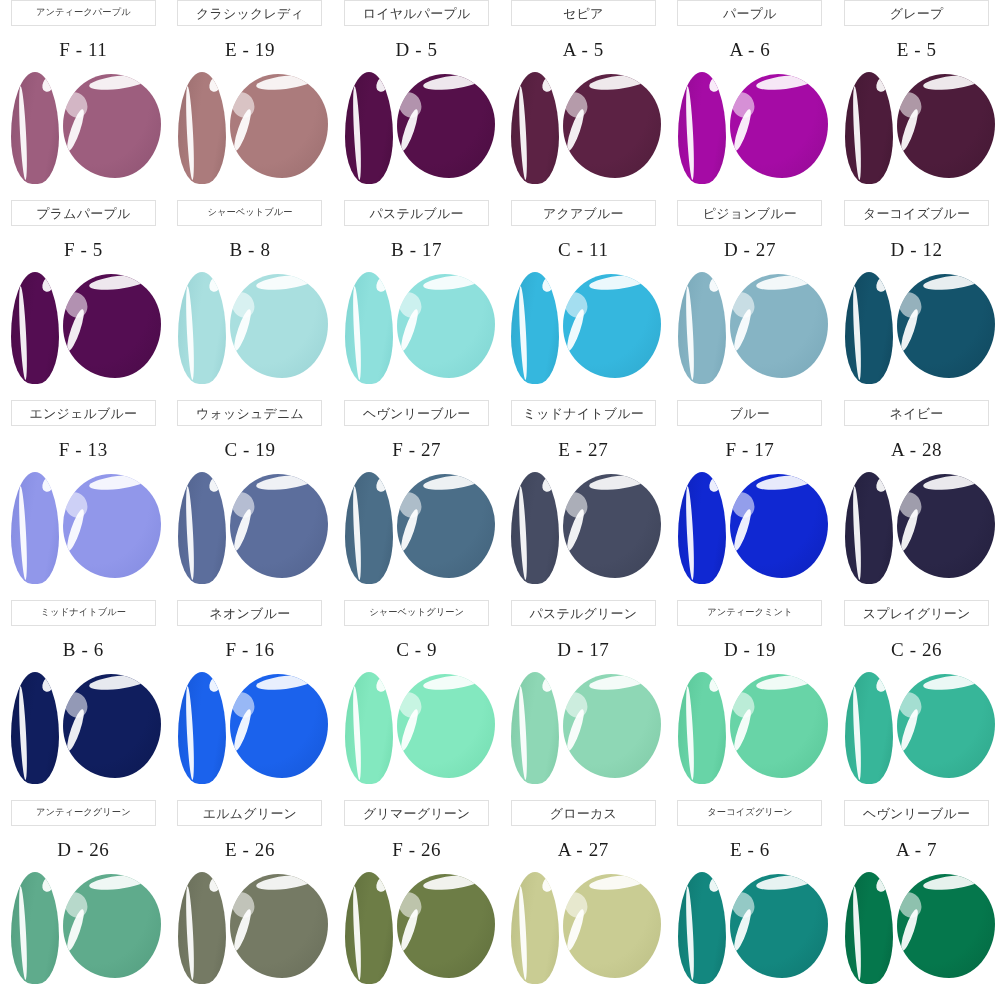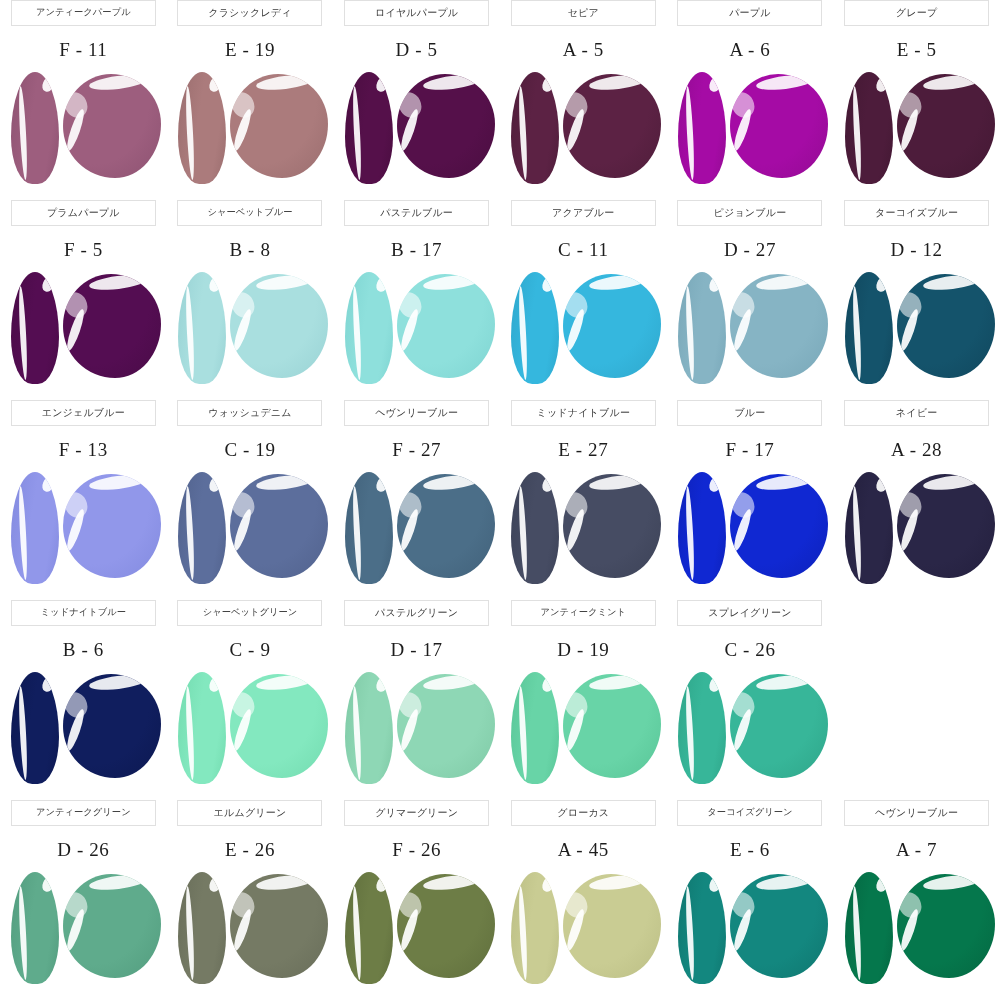--- a/index.html
+++ b/index.html
@@ -37,21 +37,21 @@
     height: 26px;
     border: 1px solid #e0e0e0;
     background: #ffffff;
     display: flex;
     align-items: center;
     justify-content: center;
     flex: 0 0 auto;
   }
   .name-text {
     font-family: "Liberation Sans", sans-serif;
-    font-size: 10px;
+    font-size: 13px;
     color: #3a3a3a;
     letter-spacing: 0.2px;
     white-space: nowrap;
     line-height: 1;
   }
   .name-text.tight { font-size: 9.3px; letter-spacing: 0; }
   
   .code-text {
     font-family: "Liberation Serif", serif;
     font-size: 19px;
@@ -374,20 +374,32 @@
         <div class="code-text">B - 6</div>
         <div class="art">
           <div class="nail" style="background: linear-gradient(100deg, rgb(12, 24, 81) 0%, rgb(16, 30, 94) 42%, rgb(16, 30, 94) 76%, rgb(12, 24, 81) 100%);"></div>
           <div class="drop" style="background: radial-gradient(at 32% 26%, rgb(16, 30, 94) 0%, rgb(16, 30, 94) 58%, rgb(12, 24, 81) 100%);">
             <div class="inner-gloss"></div>
           </div>
         </div>
       </div>
       <div class="swatch-cell">
         <div class="name-box">
+          <span class="name-text">ネオンブルー</span>
+        </div>
+        <div class="code-text">F - 16</div>
+        <div class="art">
+          <div class="nail" style="background: linear-gradient(100deg, rgb(21, 86, 214) 0%, rgb(27, 98, 236) 42%, rgb(27, 98, 236) 76%, rgb(21, 86, 214) 100%);"></div>
+          <div class="drop" style="background: radial-gradient(at 32% 26%, rgb(27, 98, 236) 0%, rgb(27, 98, 236) 58%, rgb(21, 86, 214) 100%);">
+            <div class="inner-gloss"></div>
+          </div>
+        </div>
+      </div>
+      <div class="swatch-cell">
+        <div class="name-box">
           <span class="name-text tight">シャーベットグリーン</span>
         </div>
         <div class="code-text">C - 9</div>
         <div class="art">
           <div class="nail" style="background: linear-gradient(100deg, rgb(114, 219, 175) 0%, rgb(131, 232, 191) 42%, rgb(131, 232, 191) 76%, rgb(114, 219, 175) 100%);"></div>
           <div class="drop" style="background: radial-gradient(at 32% 26%, rgb(131, 232, 191) 0%, rgb(131, 232, 191) 58%, rgb(114, 219, 175) 100%);">
             <div class="inner-gloss"></div>
           </div>
         </div>
       </div>
@@ -462,21 +474,21 @@
           <div class="nail" style="background: linear-gradient(100deg, rgb(95, 110, 60) 0%, rgb(109, 125, 70) 42%, rgb(109, 125, 70) 76%, rgb(95, 110, 60) 100%);"></div>
           <div class="drop" style="background: radial-gradient(at 32% 26%, rgb(109, 125, 70) 0%, rgb(109, 125, 70) 58%, rgb(95, 110, 60) 100%);">
             <div class="inner-gloss"></div>
           </div>
         </div>
       </div>
       <div class="swatch-cell">
         <div class="name-box">
           <span class="name-text">グローカス</span>
         </div>
-        <div class="code-text">A - 45</div>
+        <div class="code-text">A - 27</div>
         <div class="art">
           <div class="nail" style="background: linear-gradient(100deg, rgb(187, 190, 132) 0%, rgb(201, 204, 147) 42%, rgb(201, 204, 147) 76%, rgb(187, 190, 132) 100%);"></div>
           <div class="drop" style="background: radial-gradient(at 32% 26%, rgb(201, 204, 147) 0%, rgb(201, 204, 147) 58%, rgb(187, 190, 132) 100%);">
             <div class="inner-gloss"></div>
           </div>
         </div>
       </div>
       <div class="swatch-cell">
         <div class="name-box">
           <span class="name-text tight">ターコイズグリーン</span>

